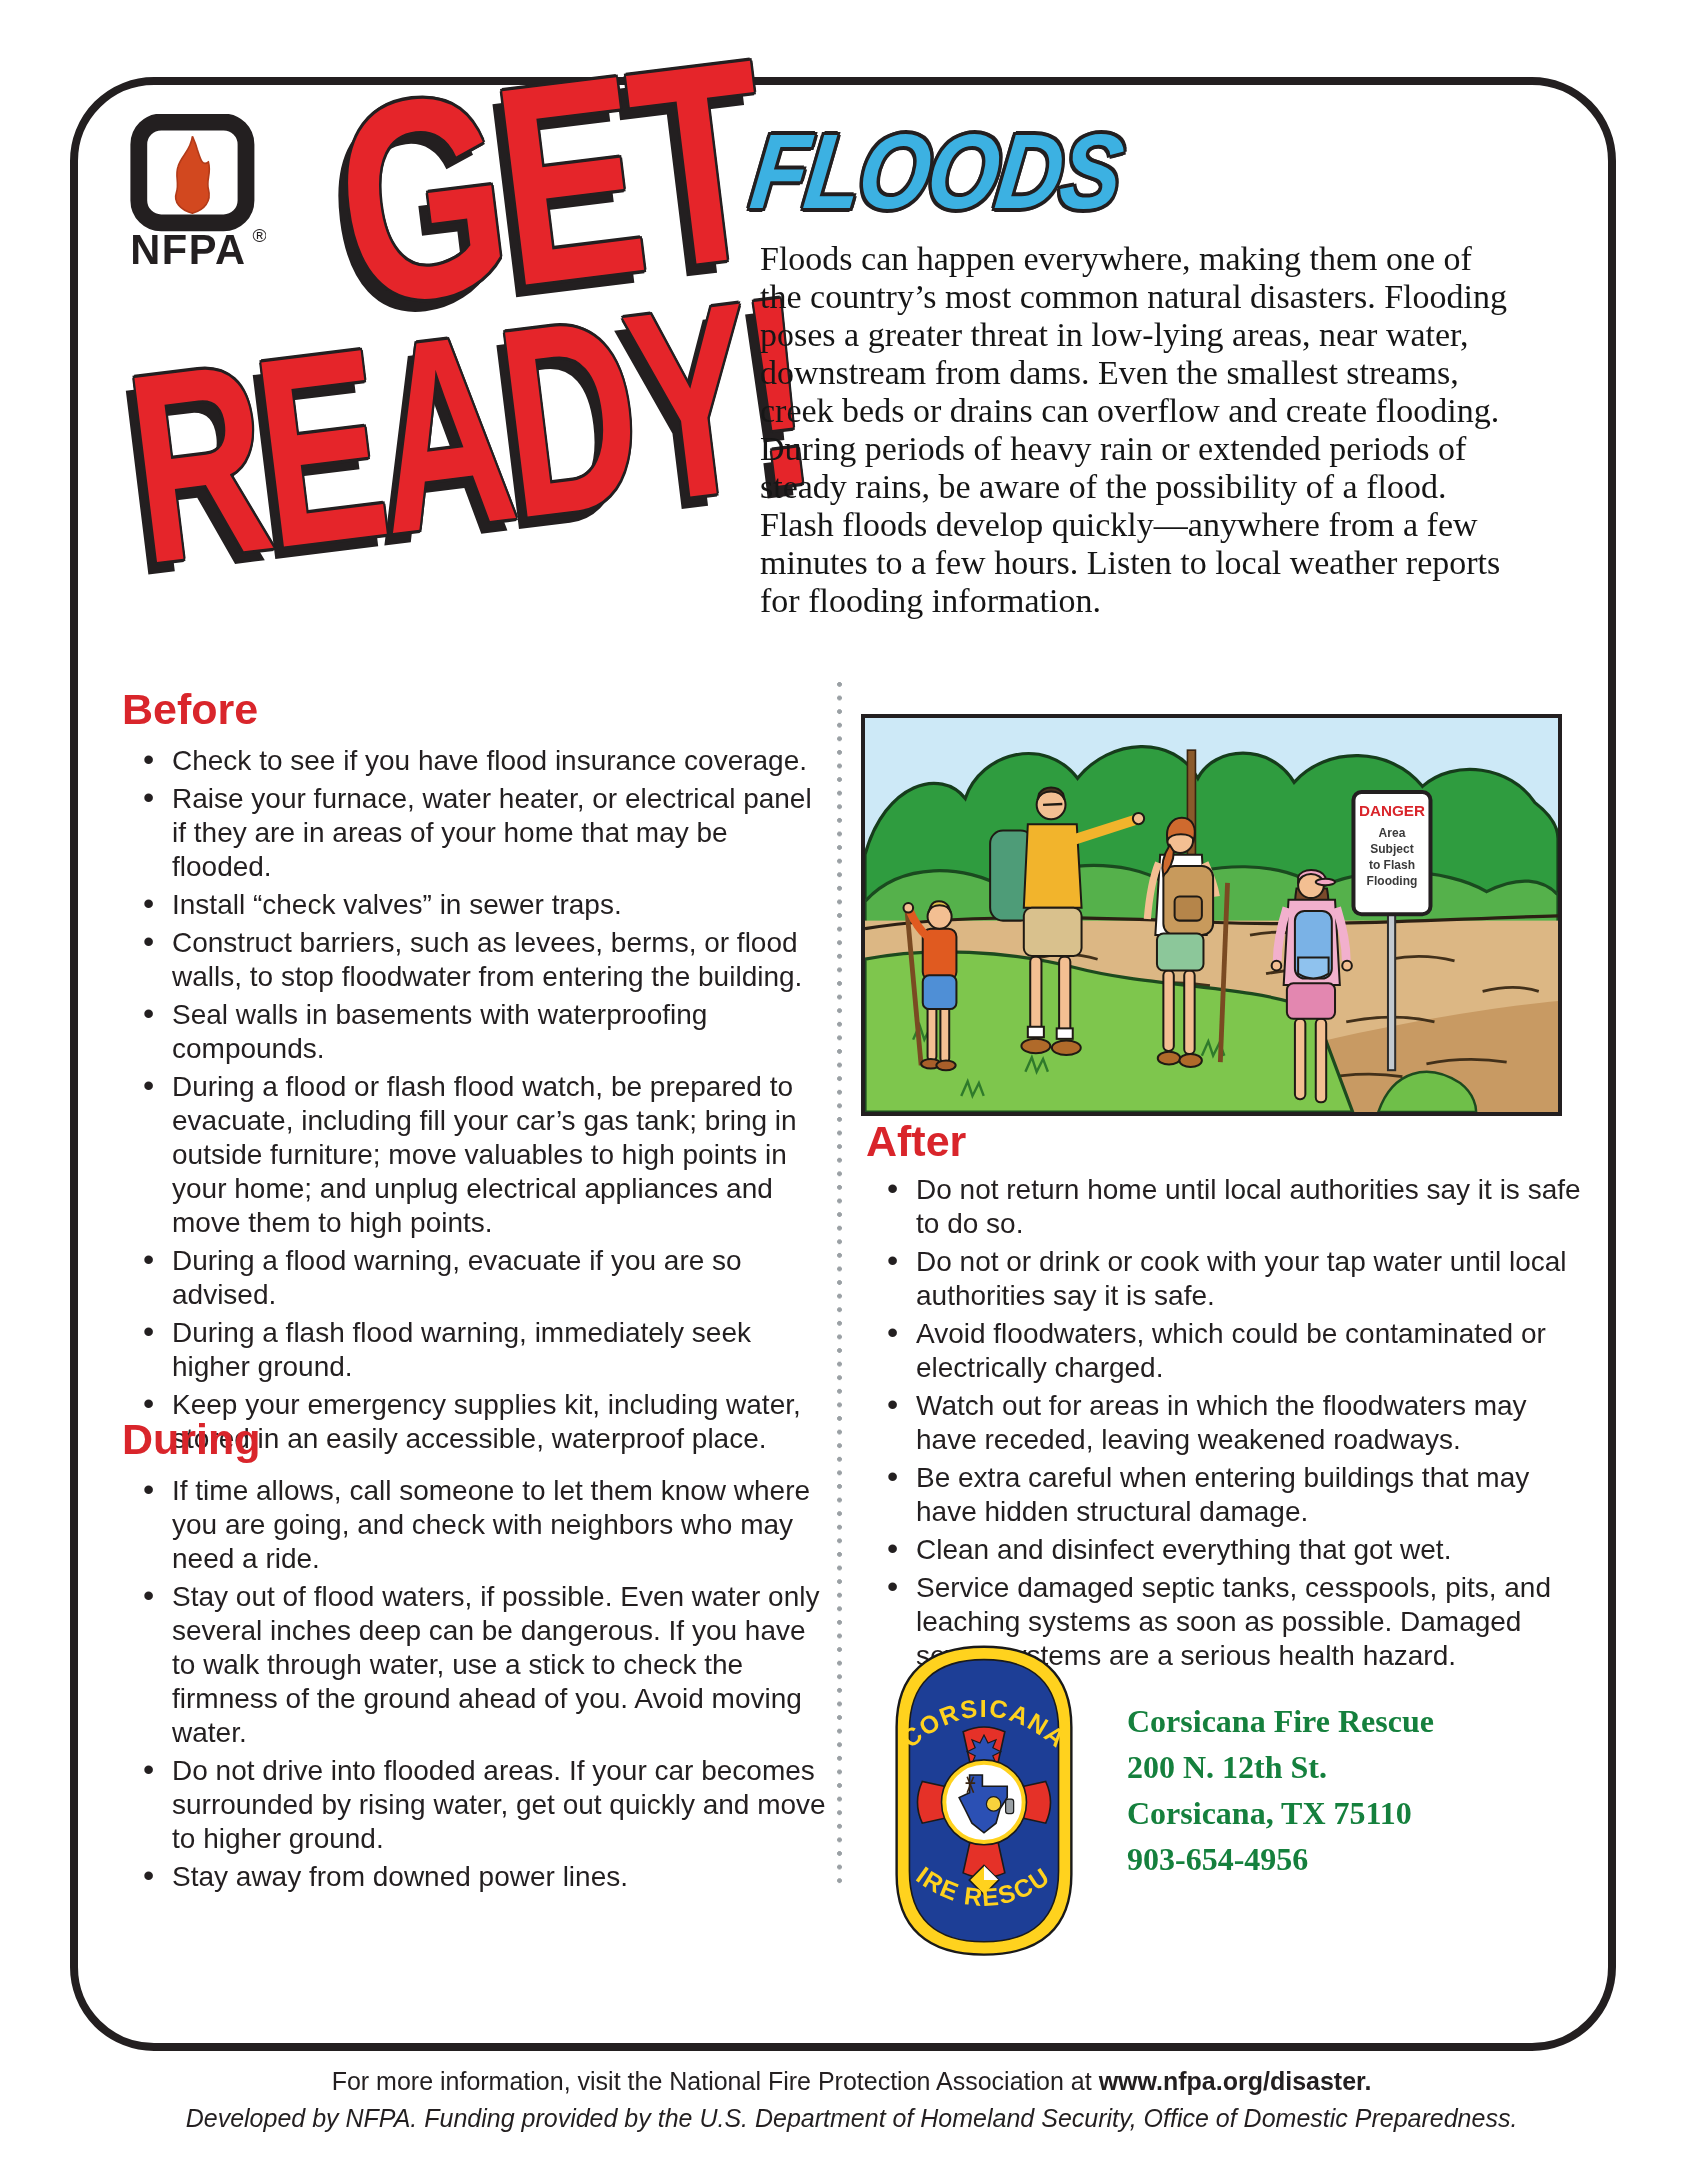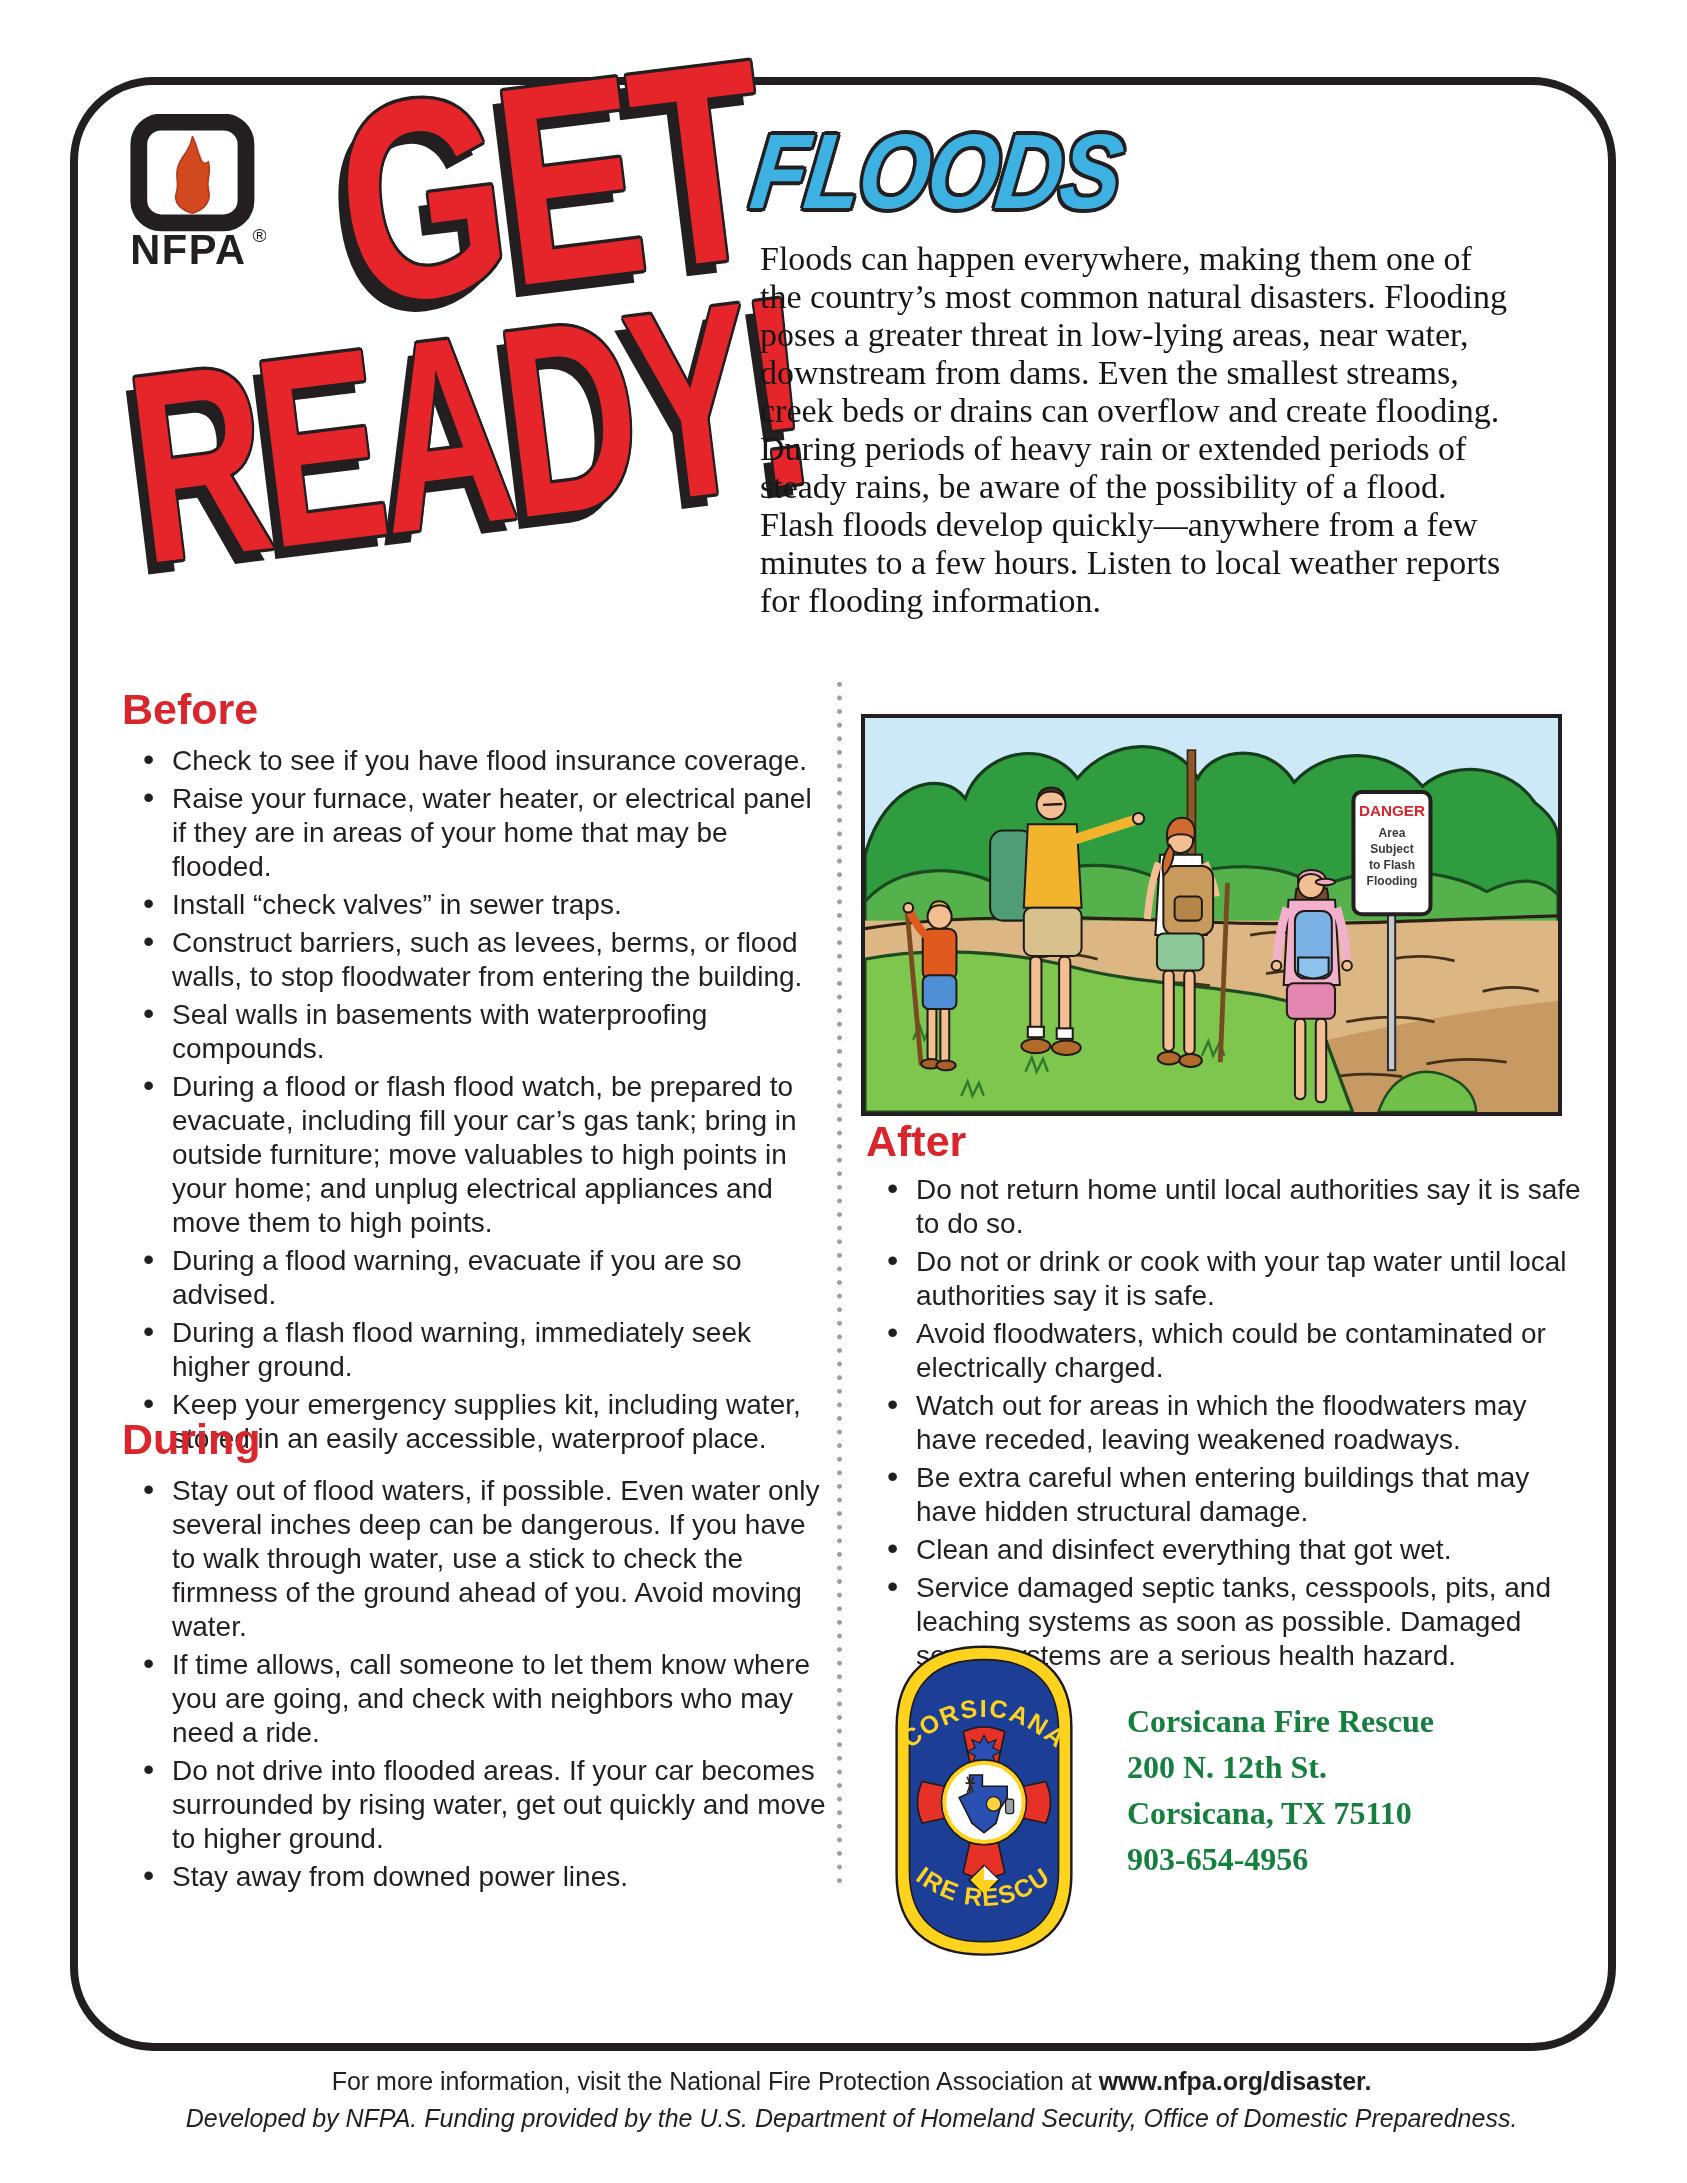--- a/index.html
+++ b/index.html
@@ -96,22 +96,22 @@
       <li>During a flood or flash flood watch, be prepared to evacuate, including fill your car’s gas tank; bring in outside furniture; move valuables to high points in your home; and unplug electrical appliances and move them to high points.</li>
       <li>During a flood warning, evacuate if you are so advised.</li>
       <li>During a flash flood warning, immediately seek higher ground.</li>
       <li>Keep your emergency supplies kit, including water, stored in an easily accessible, waterproof place.</li>
     </ul>
   </div>
 
   <div class="h-red" style="left:122px;top:1418px;">During</div>
   <div class="blist" style="left:122px;top:1474px;width:704px;">
     <ul>
+      <li>If time allows, call someone to let them know where you are going, and check with neighbors who may need a ride.</li>
       <li>Stay out of flood waters, if possible. Even water only several inches deep can be dangerous. If you have to walk through water, use a stick to check the firmness of the ground ahead of you. Avoid moving water.</li>
-      <li>If time allows, call someone to let them know where you are going, and check with neighbors who may need a ride.</li>
       <li>Do not drive into flooded areas. If your car becomes surrounded by rising water, get out quickly and move to higher ground.</li>
       <li>Stay away from downed power lines.</li>
     </ul>
   </div>
 
   <div class="divider"></div>
 
   <div class="illus">
     <svg viewBox="0 0 864 490" preserveAspectRatio="none">
       <rect width="864" height="490" fill="#cde9f7"></rect>

